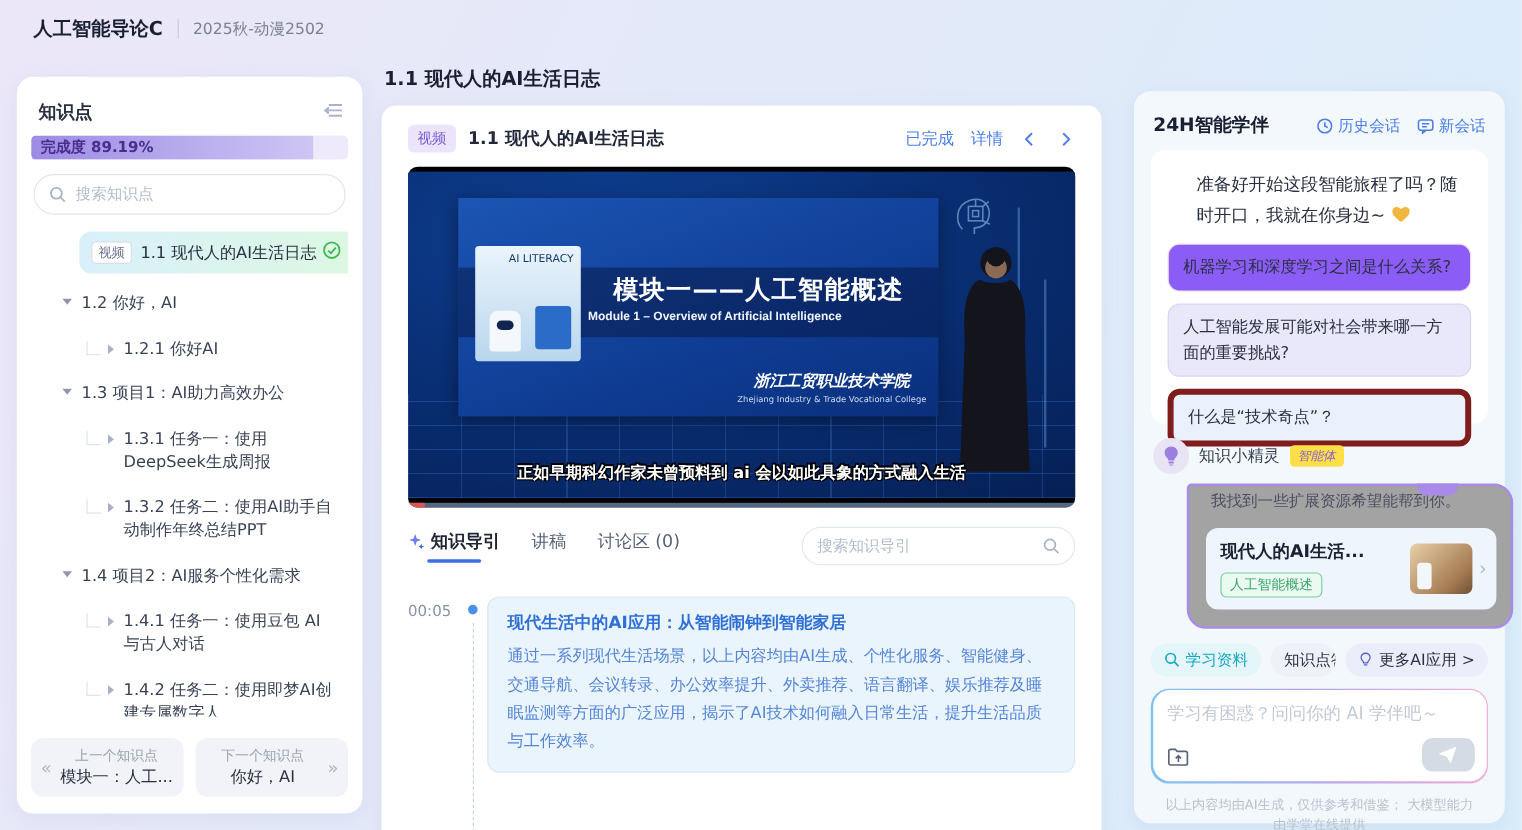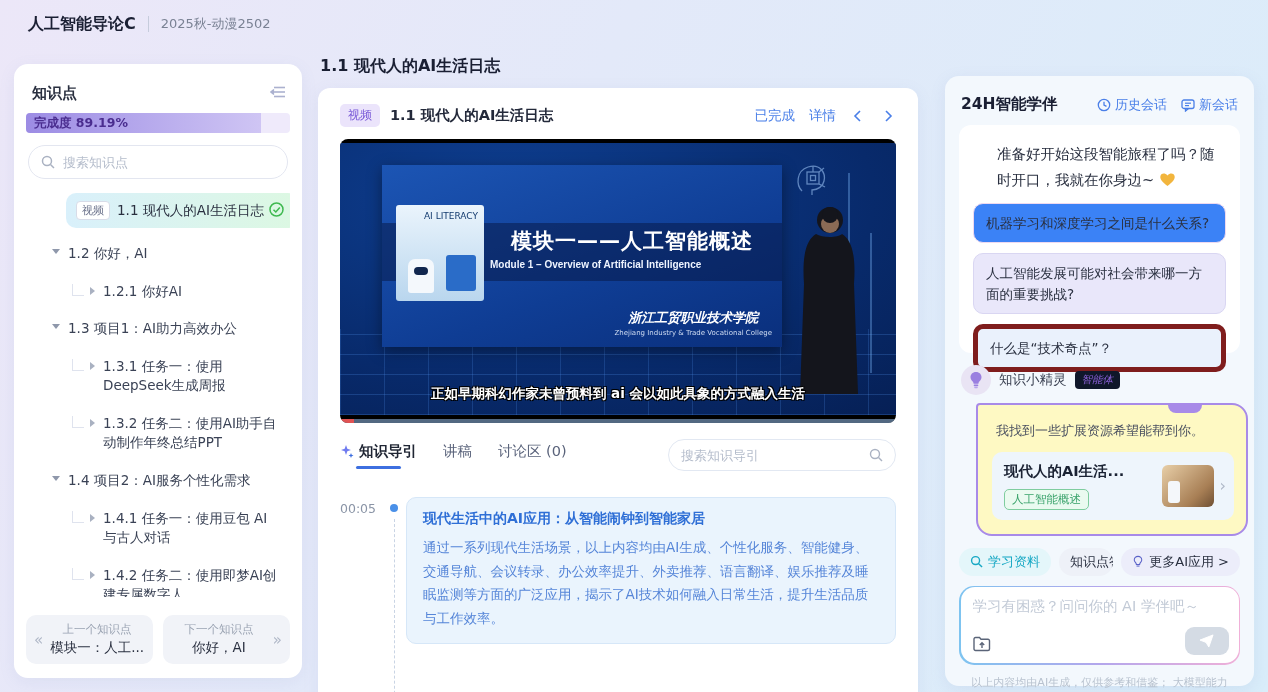--- a/index.html
+++ b/index.html
@@ -92,28 +92,28 @@
   .t-body { margin-top:8px; font-size:13.5px; color:#5585d8; line-height:1.75; }
 
   
   .apanel { position:absolute; left:945px; top:76px; width:309px; height:610px; background:#f3f8fd; border-radius:14px; box-shadow:0 4px 16px rgba(120,140,190,.12); padding:14px; }
   .a-head { display:flex; align-items:center; padding:4px 2px 10px 2px; }
   .a-title { font-size:15.5px; font-weight:bold; color:#1a1f33; flex:1; }
   .a-link { display:flex; align-items:center; gap:4px; color:#4a7fe8; font-size:13px; cursor:pointer; margin-left:14px; }
   .msgbox { background:#fff; border-radius:12px; padding:16px 14px; height:228px; }
   .greeting { font-size:14.5px; color:#2a3040; line-height:1.8; padding:0 4px 0 24px; }
   .sugg { border-radius:10px; padding:9px 12px; font-size:13.5px; color:#2a3040; line-height:1.5; margin-top:10px; cursor:pointer; }
-  .sugg1 { background:#3b82f6; border:1px solid #edd9f0; }
+  .sugg1 { background:#8b5cf6; border:1px solid #edd9f0; }
   .sugg2 { background:#e9e7fa; border:1px solid #d9d6f2; }
   .sugg3 { background:#eaf1fc; border:5px solid #7f1d1d; }
   .sprite-row { display:flex; align-items:center; gap:8px; margin:12px 2px 8px 2px; }
   .sprite-av { width:30px; height:30px; border-radius:50%; background:#e9e4f4; display:flex; align-items:center; justify-content:center; }
   .sprite-name { font-size:13.5px; color:#3a4152; }
-  .agent-badge { font-size:10.5px; font-style:italic; color:#8a5fd6; background:#0f172a; border-radius:4px; padding:2px 7px; }
-  .bubble { margin-left:17px; width:272px; background:#fef9c3; border:2px solid #a88ae8; border-radius:4px 16px 16px 16px; padding:16px 12px 14px 14px; position:relative; }
+  .agent-badge { font-size:10.5px; font-style:italic; color:#8a5fd6; background:#fde047; border-radius:4px; padding:2px 7px; }
+  .bubble { margin-left:30px; width:272px; background:#a3a3a3; border:2px solid #a88ae8; border-radius:4px 16px 16px 16px; padding:4px 12px 14px 14px; position:relative; }
   .bubble::before { content:""; position:absolute; right:44px; top:-2px; width:34px; height:10px; background:#a88ae8; border-radius:0 0 8px 8px; }
   .bub-msg { font-size:13px; color:#4a5060; line-height:1.6; padding:0 4px; }
   .res-card { margin-top:10px; background:#eef5fc; border-radius:10px; padding:10px 8px 10px 12px; display:flex; align-items:center; cursor:pointer; }
   .res-left { flex:1; }
   .res-title { font-size:14.5px; font-weight:bold; color:#1a2233; }
   .res-tag { display:inline-block; margin-top:8px; font-size:11.5px; color:#3aa36b; border:1px solid #7fcd9f; background:#eafaf0; border-radius:5px; padding:2px 7px; }
   .res-thumb { flex:none; width:52px; height:42px; border-radius:6px; background:linear-gradient(135deg,#e8cfa8,#a87f55 70%,#6e4f33); position:relative; overflow:hidden; }
   .res-thumb::after { content:""; position:absolute; left:6px; bottom:4px; width:12px; height:22px; background:#f4f7fa; border-radius:3px; }
   .res-chev { color:#b0b9c8; font-size:16px; margin-left:6px; }
   .qa-row { display:flex; align-items:center; gap:8px; margin:12px 0 10px 0; }

